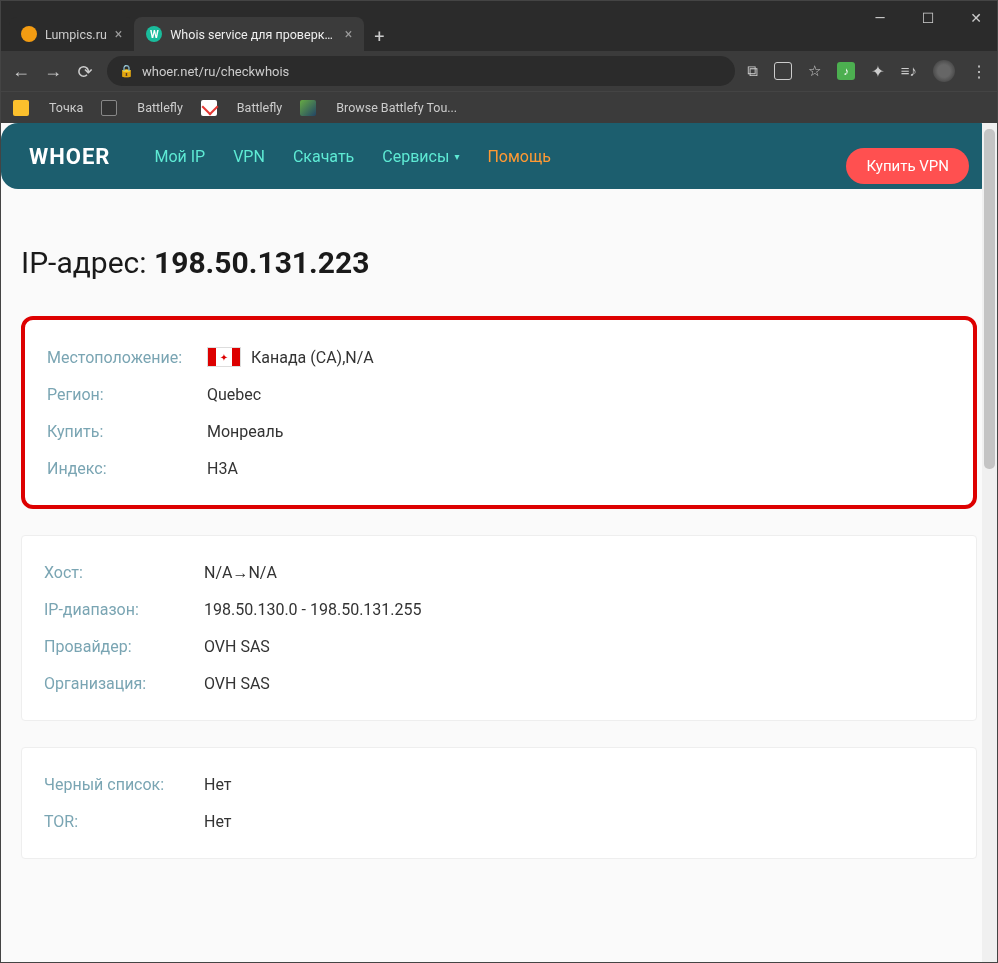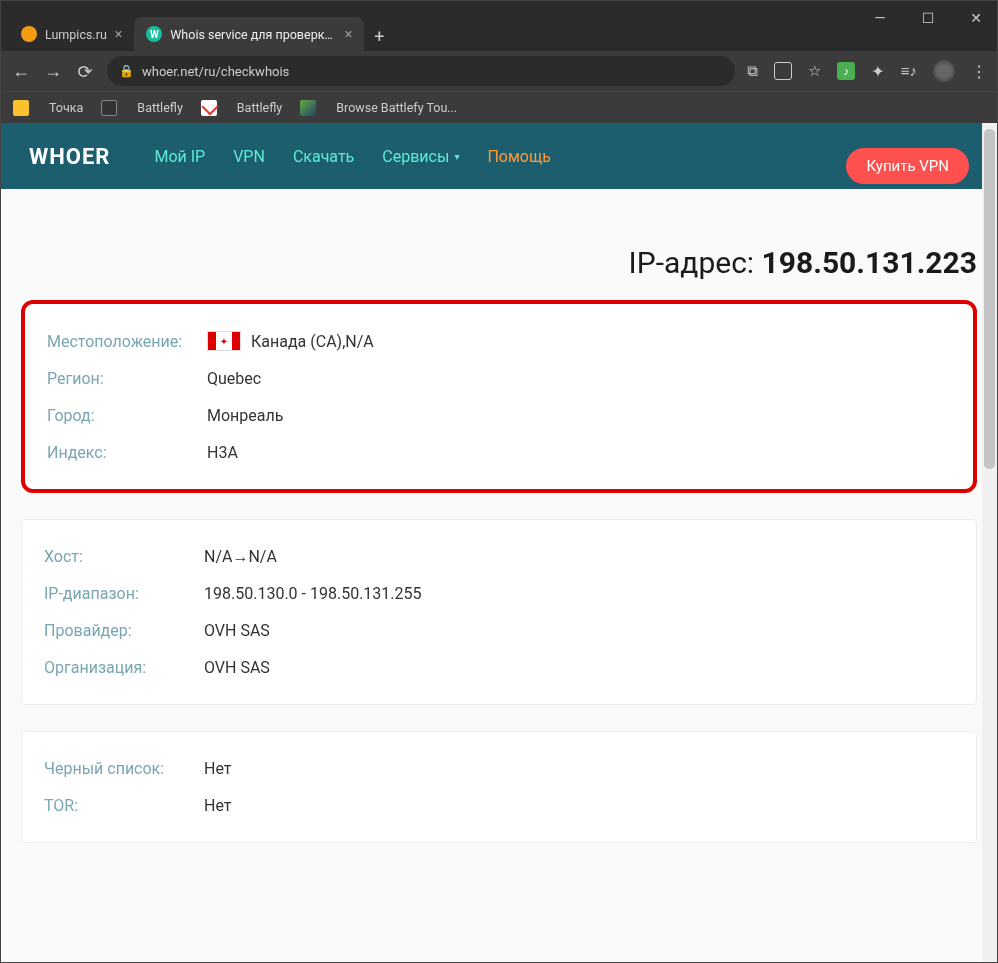--- a/index.html
+++ b/index.html
@@ -38,30 +38,30 @@
 .bookmark { display: flex; align-items: center; gap: 20px; color: #ccc; font-size: 12.5px; cursor: default; }
 .bm-icon { width: 16px; height: 16px; border-radius: 2px; flex-shrink: 0; }
 .bm-yellow { background: #fbc02d; }
 .bm-shield { background: #333; border: 1px solid #888; }
 .bm-red { background: #fff; position: relative; }
 .bm-red::after { content: ""; position: absolute; width: 10px; height: 10px; border-left: 2px solid #e53935; border-bottom: 2px solid #e53935; transform: rotate(-45deg); top: 1px; left: 3px; }
 .bm-dark { background: linear-gradient(135deg,#6a4,#246); }
 
 
 .viewport { background: #fafafa; height: calc(963px - 10px - 40px - 40px - 32px); overflow-y: auto; position: relative; }
-.site-header { background: #1c5e6e; height: 66px; display: flex; align-items: center; padding: 0 28px; }
+.site-header { background: #1c5e6e; height: 66px; display: flex; align-items: center; padding: 0 28px; border-radius: 17px; }
 .logo { color: #fff; font-weight: 700; font-size: 22px; letter-spacing: 1px; }
 .nav { display: flex; gap: 28px; margin-left: 44px; }
 .nav-item { color: #5eead4; font-size: 16px; cursor: default; display: flex; align-items: center; gap: 5px; }
 .nav-item.accent { color: #ff9933; }
 .chev { font-size: 10px; }
 .buy-btn { margin-left: auto; background: #ff5050; color: #fff; padding: 9px 20px; border-radius: 20px; font-size: 15px; cursor: default; margin-top: 20px; }
 
 .page-body { padding: 0 20px; }
-.ip-title { text-align: right; font-size: 30px; margin: 56px 0 20px; color: #1a1a1a; font-weight: 400; }
+.ip-title { text-align: left; font-size: 30px; margin: 56px 0 36px; color: #1a1a1a; font-weight: 400; }
 .ip-title b { font-weight: 700; }
 
 .panel { background: #fff; border: 1px solid #eee; border-radius: 4px; margin-bottom: 26px; padding: 18px 22px; }
 .panel.highlight { border: 4px solid #d00; border-radius: 12px; }
 .row { display: flex; align-items: center; padding: 9px 0; font-size: 16px; }
 .row-label { width: 160px; color: #7aa5b3; }
 .row-value { color: #333; display: flex; align-items: center; gap: 10px; }
 
 .flag { width: 34px; height: 20px; background: #fff; border: 1px solid #ddd; position: relative; display: flex; }
 .flag::before, .flag::after { content: ""; width: 8px; background: #d00; }
@@ -163,21 +163,21 @@
               <span class="flag-leaf">✦</span>
             </span>
           <span>Канада (CA),N/A</span>
         </span>
       </div>
       <div class="row">
         <span class="row-label">Регион:</span>
         <span class="row-value">Quebec</span>
       </div>
       <div class="row">
-        <span class="row-label">Город:</span>
+        <span class="row-label">Купить:</span>
         <span class="row-value">Монреаль</span>
       </div>
       <div class="row">
         <span class="row-label">Индекс:</span>
         <span class="row-value">H3A</span>
       </div>
     </div>
 
     <div class="panel">
       <div class="row">

